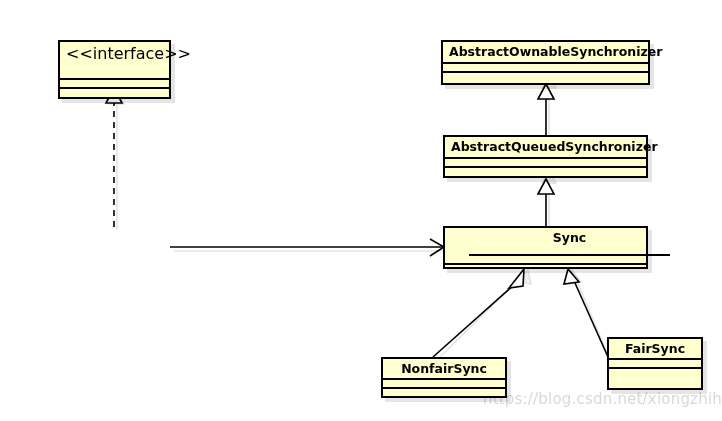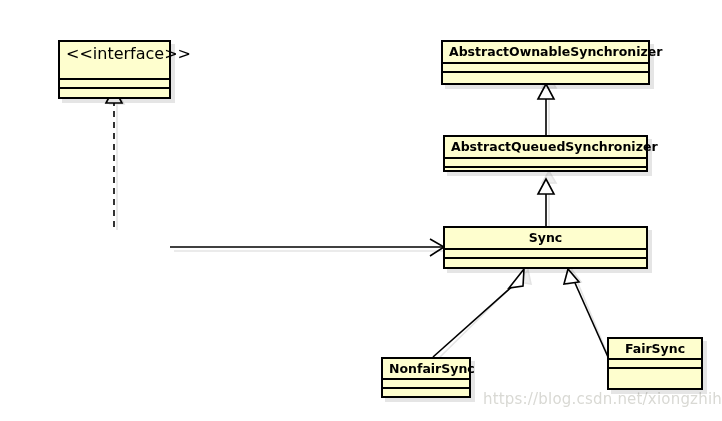--- a/index.html
+++ b/index.html
@@ -142,38 +142,38 @@
   </div>
 
   <div class="uml-class" style="left:441px; top:40px; width:209px; height:45px;">
     <div class="uml-name-compartment" style="height:22px;">
       <span class="uml-classname">AbstractOwnableSynchronizer</span>
     </div>
     <div class="uml-attr-compartment"></div>
     <div class="uml-oper-compartment"></div>
   </div>
 
-  <div class="uml-class" style="left:443px; top:135px; width:205px; height:37px;">
+  <div class="uml-class" style="left:443px; top:135px; width:205px; height:43px;">
     <div class="uml-name-compartment" style="height:22px;">
       <span class="uml-classname">AbstractQueuedSynchronizer</span>
     </div>
     <div class="uml-attr-compartment"></div>
     <div class="uml-oper-compartment"></div>
   </div>
 
 
   <div class="uml-class" style="left:443px; top:226px; width:205px; height:43px;">
-    <div class="uml-name-compartment" style="height:22px;">
+    <div class="uml-name-compartment" style="height:28px;margin-left:24px;">
       <span class="uml-classname">Sync</span>
     </div>
     <div class="uml-attr-compartment"></div>
     <div class="uml-oper-compartment"></div>
   </div>
 
-  <div class="uml-class" style="left:381px; top:357px; width:90px; height:41px;">
+  <div class="uml-class" style="left:381px; top:357px; width:126px; height:41px;">
     <div class="uml-name-compartment" style="height:21px;">
       <span class="uml-classname">NonfairSync</span>
     </div>
     <div class="uml-attr-compartment"></div>
     <div class="uml-oper-compartment"></div>
   </div>
 
   <div class="uml-class" style="left:607px; top:337px; width:96px; height:53px;">
     <div class="uml-name-compartment" style="height:21px;">
       <span class="uml-classname">FairSync</span>

